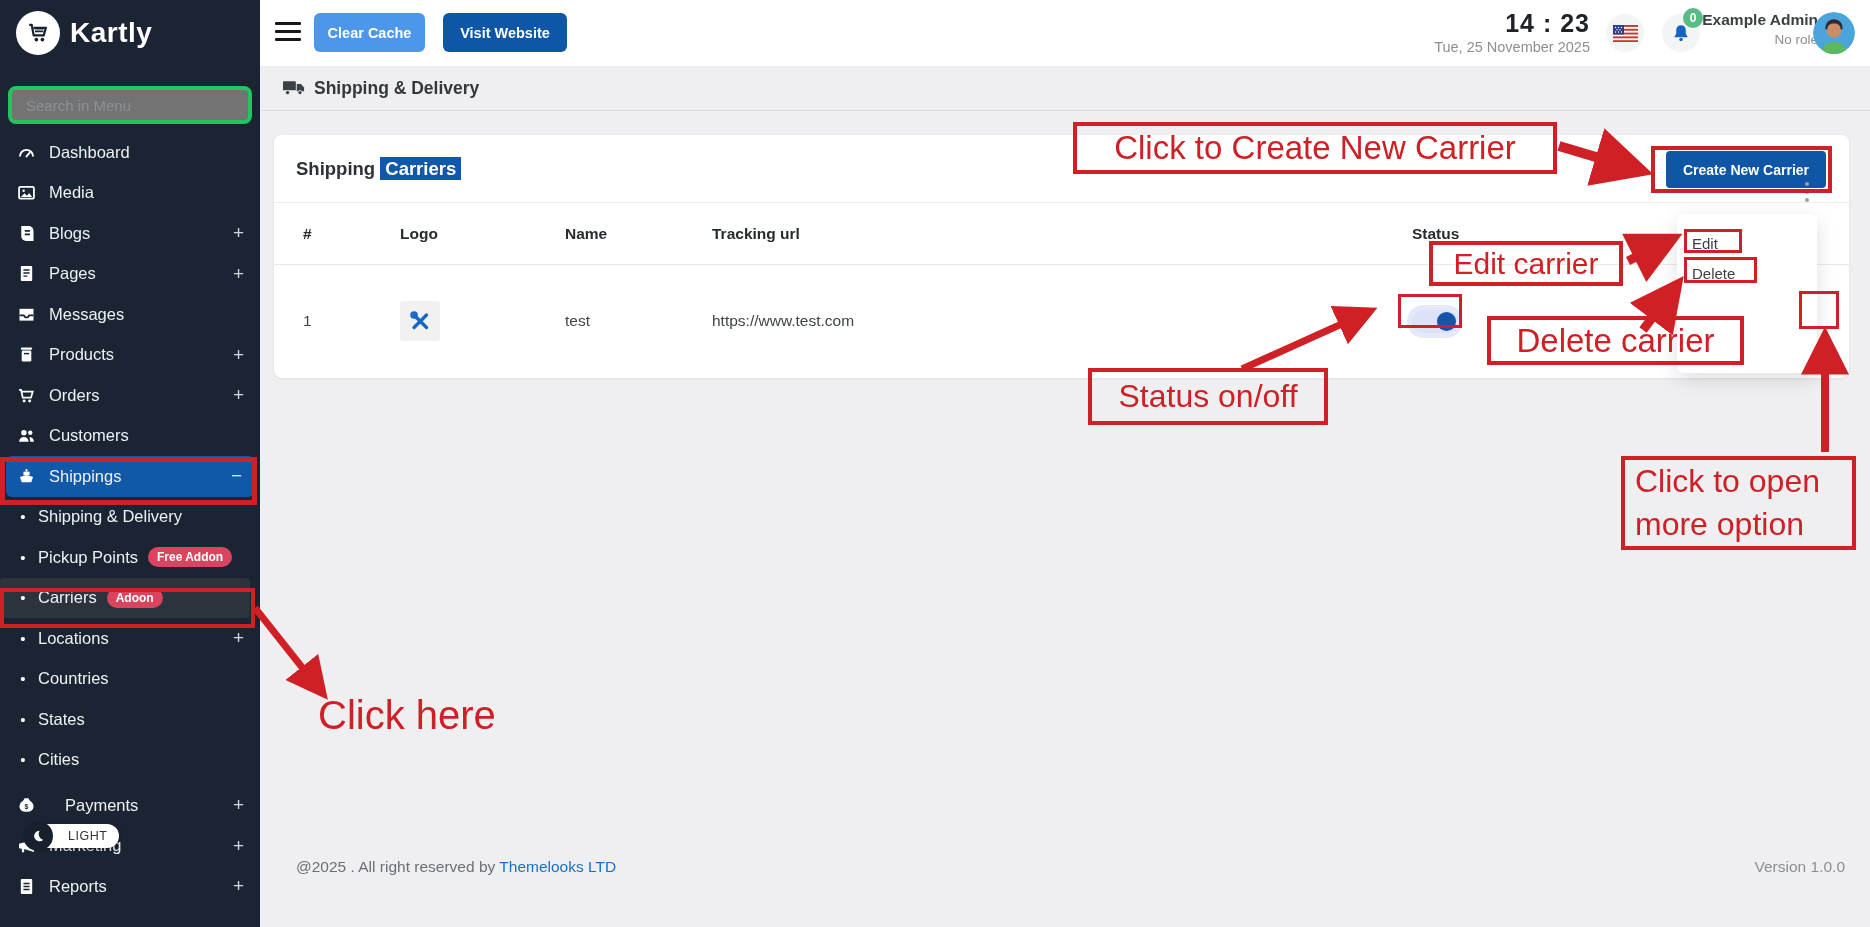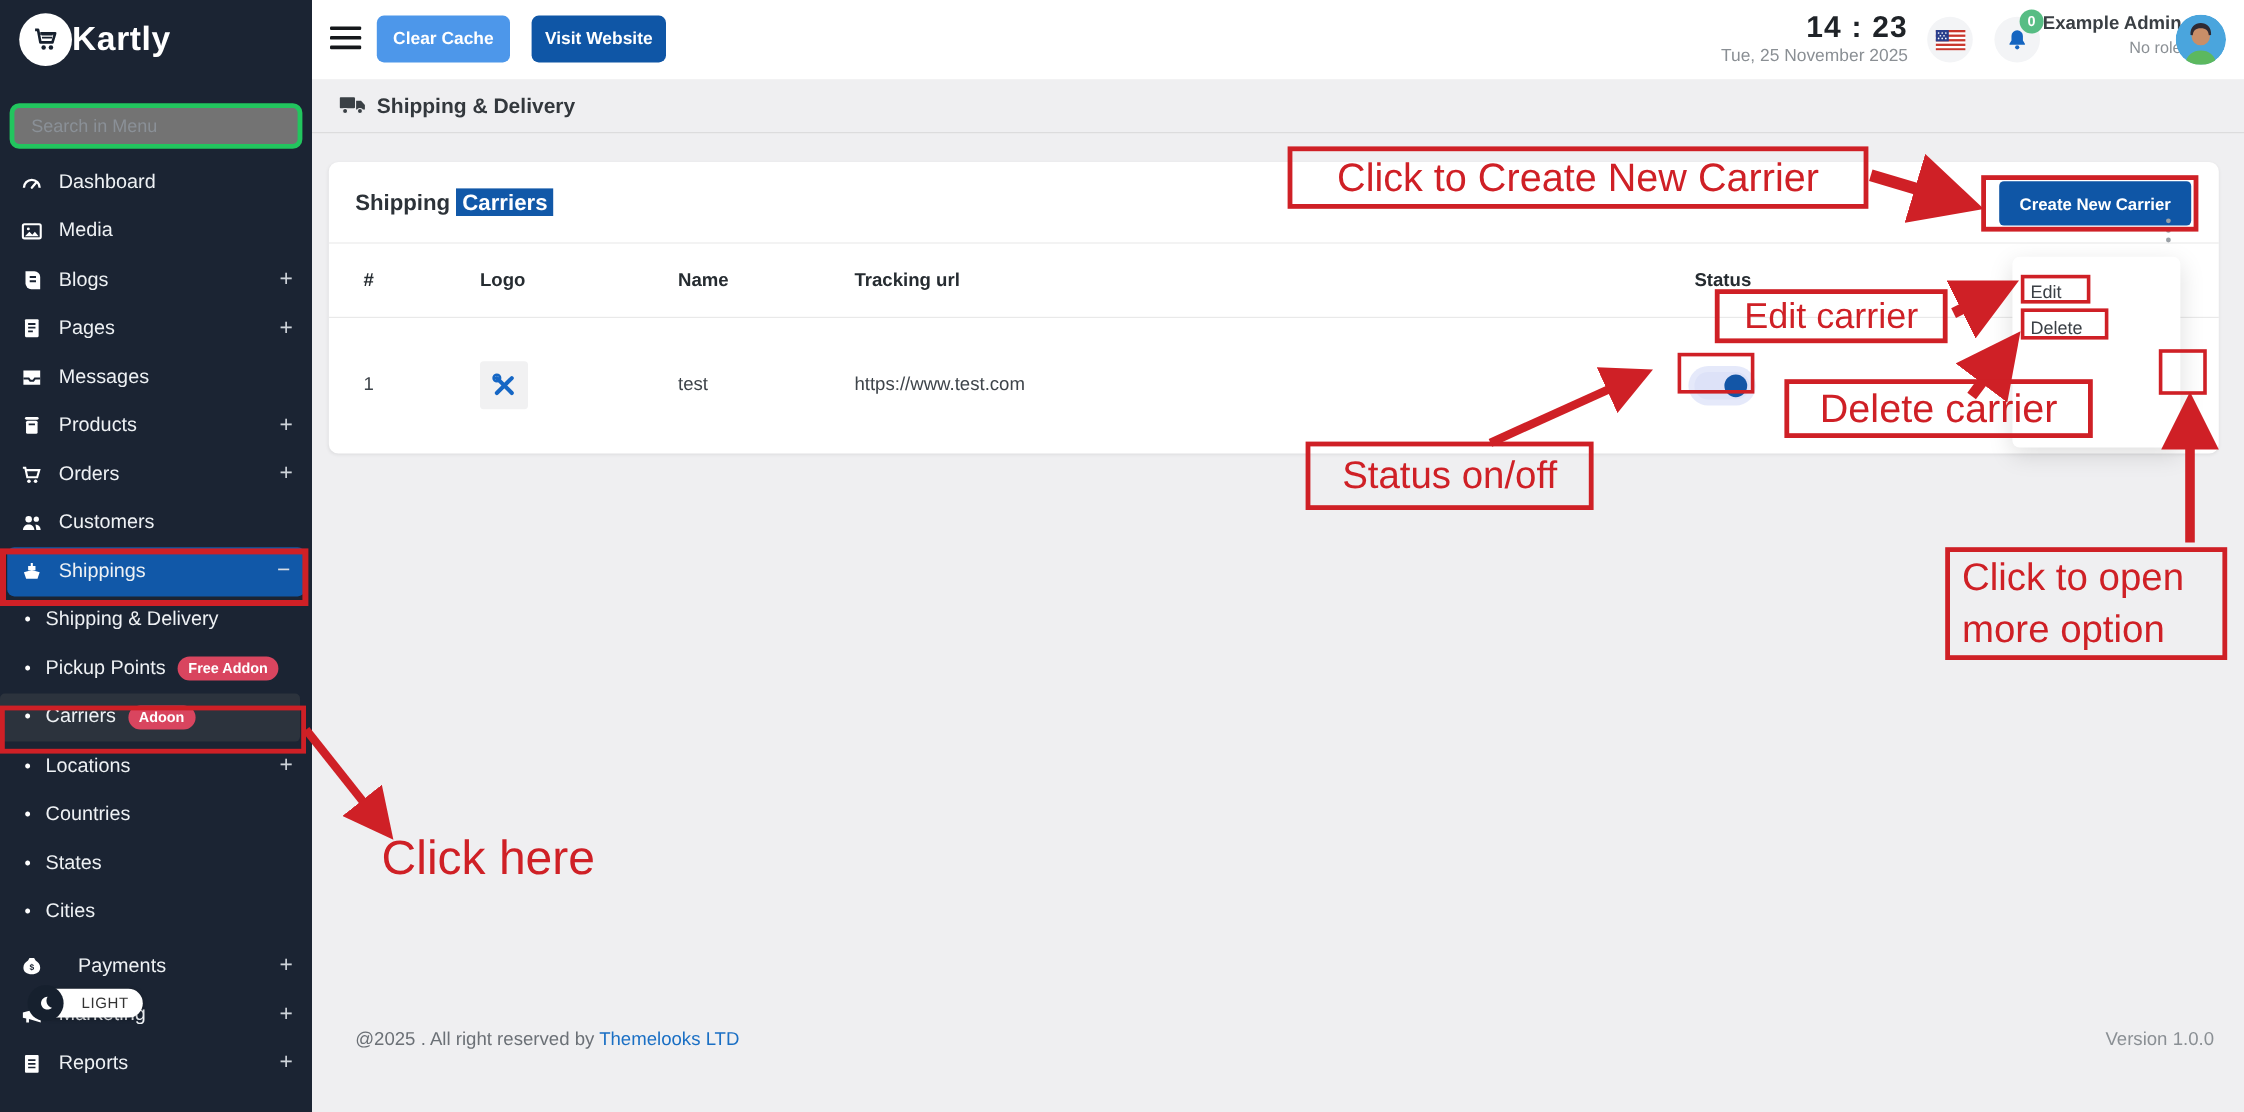--- a/index.html
+++ b/index.html
@@ -5,21 +5,21 @@
   :root{
     --sidebar:#1b2433; --accent:#1158a8; --ann:#cf2026; --badge:#d9455f;
     --light-btn:#4d97ea; --bg:#efeff1; --txt:#2c3238;
   }
   *{box-sizing:border-box; margin:0; padding:0;}
   html,body{width:1870px;height:927px;overflow:hidden;}
   body{font-family:"Liberation Sans", sans-serif; background:var(--bg); position:relative;}
 
   
   .sidebar{position:absolute;left:0;top:0;width:260px;height:927px;background:var(--sidebar);z-index:3;}
-  .logo-row{height:66px;display:flex;align-items:center;padding-left:16px;}
+  .logo-row{height:66px;display:flex;align-items:center;padding-left:16px;gap:10px;}
   .logo-circle{width:44px;height:44px;border-radius:50%;background:#fff;display:flex;align-items:center;justify-content:center;}
   .logo-name{color:#fff;font-size:28px;font-weight:bold;letter-spacing:.5px;}
   .search-wrap{margin:20px 8px 0 8px;}
   .search-input{width:100%;height:38px;background:#737373;border:4px solid #22c55e;border-radius:8px;
     color:#e8eaed;font-size:15px;padding:12px 14px;outline:none;}
   .search-input::placeholder{color:#8a9097;}
   .sidebar-nav{margin-top:8px;position:relative;}
   .nav-item{height:40.5px;display:flex;align-items:center;padding-left:16px;position:relative;color:#eef1f4;cursor:pointer;}
   .nav-item .icn{width:21px;height:21px;color:#fff;flex:0 0 21px;}
   .nav-label{margin-left:12px;font-size:16.5px;font-weight:500;}
@@ -38,21 +38,21 @@
   .theme-label{font-size:12.5px;color:#333;letter-spacing:.5px;}
   .theme-circle{position:absolute;left:-9px;top:-3px;width:30px;height:30px;border-radius:50%;background:#16202e;
     display:flex;align-items:center;justify-content:center;}
 
   
   .topbar{position:absolute;left:260px;top:0;right:0;height:66px;background:#fff;z-index:2;}
   .hamburger{position:absolute;left:15px;top:22px;width:26px;cursor:pointer;}
   .hamburger div{height:3px;background:#15181b;margin-bottom:5px;border-radius:1px;}
   .btn{border:none;border-radius:6px;color:#fff;font-weight:bold;font-size:14.5px;cursor:pointer;font-family:inherit;}
   .btn-clear{position:absolute;left:54px;top:13px;width:111px;height:39px;background:var(--light-btn);}
-  .btn-visit{position:absolute;left:183px;top:13px;width:112px;height:39px;background:#0f56a6;}
+  .btn-visit{position:absolute;left:183px;top:13px;width:124px;height:39px;background:#0f56a6;}
   .clock{position:absolute;right:280px;top:9px;text-align:right;}
   .clock-time{font-size:25px;font-weight:bold;color:#1f2328;letter-spacing:1px;}
   .clock-date{font-size:14.5px;color:#8a8f94;margin-top:1px;}
   .round-btn{position:absolute;top:14px;width:38px;height:38px;border-radius:50%;background:#f3f4f6;
     display:flex;align-items:center;justify-content:center;cursor:pointer;}
   .flag-btn{right:226px;}
   .bell-btn{right:170px;}
   .bell-badge{position:absolute;top:-6px;right:-3px;width:20px;height:20px;border-radius:50%;background:#57bd84;
     color:#fff;font-size:12px;font-weight:bold;display:flex;align-items:center;justify-content:center;}
   .user-names{position:absolute;right:52px;top:11px;text-align:right;}

